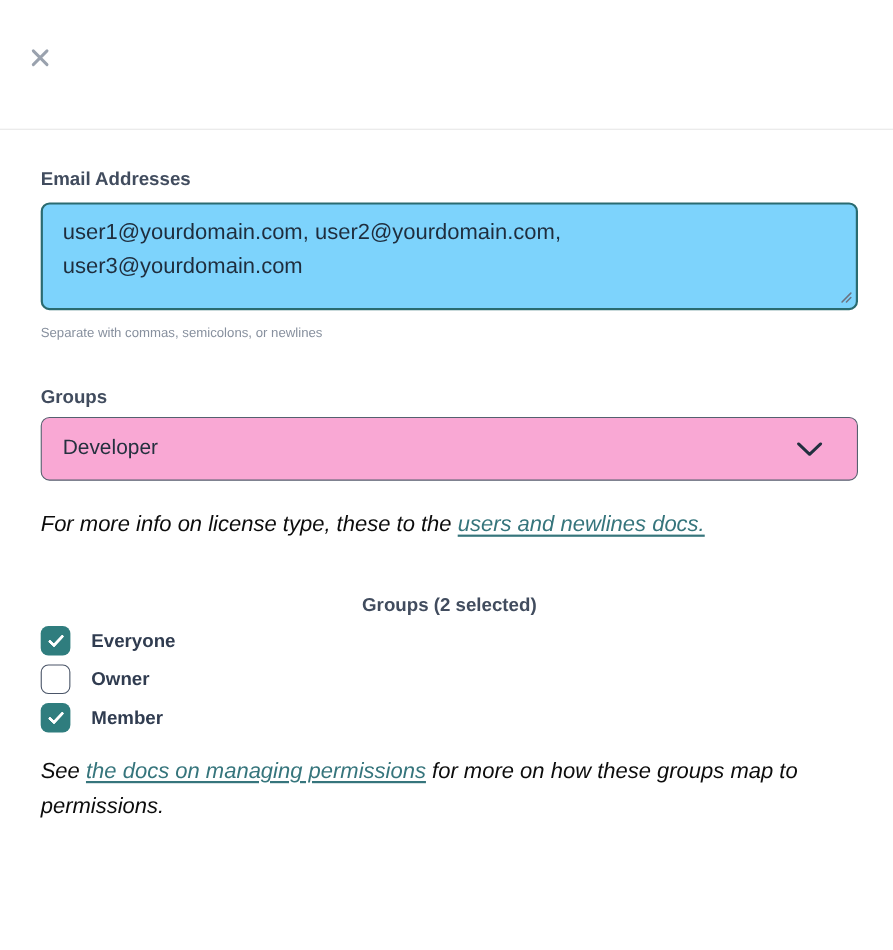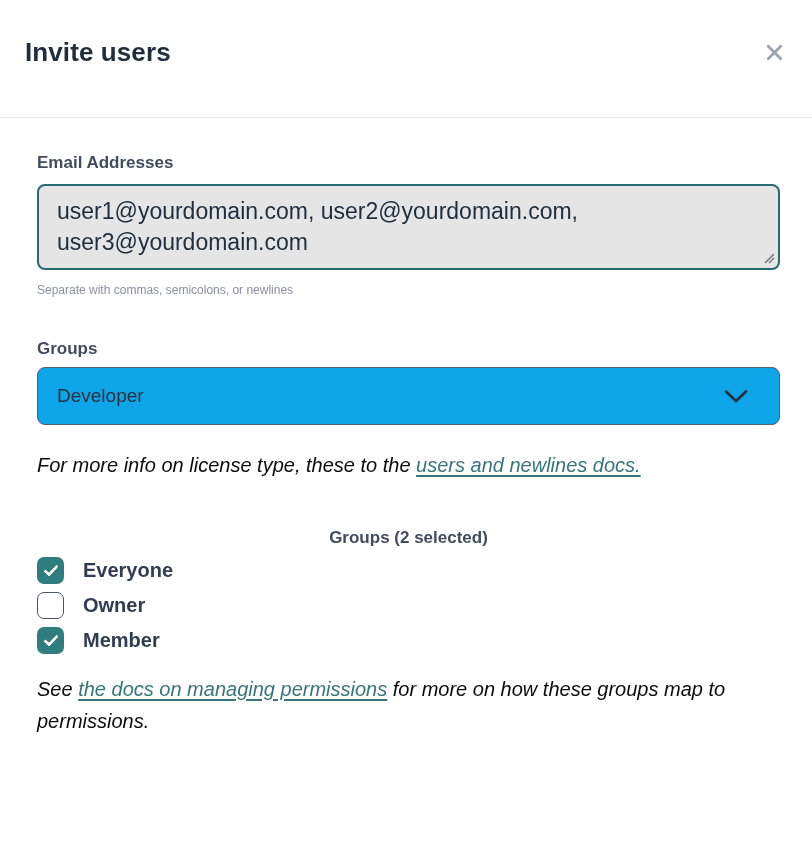--- a/index.html
+++ b/index.html
@@ -29,34 +29,34 @@
   
   .modal-body { padding: 0 32px 0 37px; }
 
   .field-label {
     font-size: 17px; font-weight: 700; line-height: 22px; color: #414c5e;
   }
   .email-label { margin-top: 34px; }
 
   .textarea-wrap { position: relative; margin-top: 10px; }
   .email-textarea {
-    display: block; width: 100%; height: 86px;
+    display: block; width: 100%; height: 98px;
     border: 2px solid #2a6b70; border-radius: 8px;
-    padding: 10px 18px; background: #e5e5e5;
-    font-family: inherit; font-size: 23px; line-height: 31px; color: #1f2d3d;
+    padding: 10px 18px; background: #7dd3fc;
+    font-family: inherit; font-size: 20px; line-height: 31px; color: #1f2d3d;
     resize: none; outline: none;
   }
   .resize-handle { position: absolute; right: 5px; bottom: 6px; }
 
   .helper-text { margin-top: 8px; font-size: 12px; line-height: 24px; color: #87909e; }
 
   .license-label { margin-top: 36px; }
   .select-box {
     margin-top: 7px; height: 58px; width: 100%;
-    border: 1px solid #55606f; border-radius: 8px; background: #0ea5e9;
+    border: 1px solid #55606f; border-radius: 8px; background: #f9a8d4;
     display: flex; align-items: center; justify-content: space-between;
     padding: 0 31px 0 19px; cursor: pointer;
   }
   .select-value { font-size: 19px; color: #25313f; }
 
   .note {
     margin: 24px 0 0 0; font-style: italic; font-size: 20px;
     line-height: 32px; color: #0c0c0c;
   }
   .doc-link { color: #36757c; text-decoration: underline; text-underline-offset: 3px; cursor: pointer; }
@@ -68,31 +68,30 @@
     width: 27px; height: 27px; border-radius: 7px; flex: 0 0 27px;
     display: flex; align-items: center; justify-content: center;
   }
   .checkbox[data-checked="true"] { background: #2f7d7e; border: none; }
   .checkbox[data-checked="false"] { background: #fff; border: 1.5px solid #4a5568; }
   .check-mark {
     display: block; width: 8px; height: 14px; margin-top: -4px;
     border-right: 3px solid #fff; border-bottom: 3px solid #fff;
     border-radius: 1.5px; transform: rotate(43deg);
   }
-  .group-label { margin-left: 19px; font-size: 20px; font-weight: 700; color: #303c50; }
+  .group-label { margin-left: 19px; font-size: 17px; font-weight: 700; color: #303c50; }
 
   .groups-footer { margin-top: 19px; max-width: 705px; }
 </style>
 </head>
 <body>
 
 <div class="modal">
 
   <header class="modal-header">
-    <h1 class="dialog-title">Invite users</h1>
     <button class="close-btn" aria-label="Close dialog">
       <svg width="23" height="23" viewBox="0 0 24 24" fill="none">
         <path d="M5.5 5.5 L18.5 18.5 M18.5 5.5 L5.5 18.5" stroke="#9aa2ae" stroke-width="2.8" stroke-linecap="round"></path>
       </svg>
     </button>
   </header>
 
   <main class="modal-body">
 
     <section>

